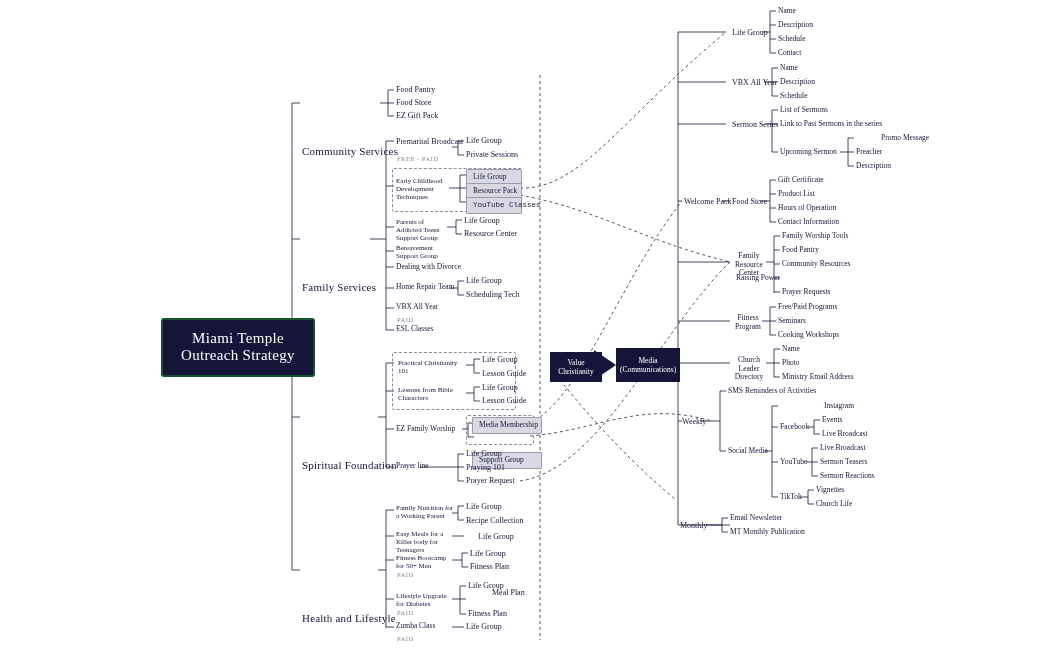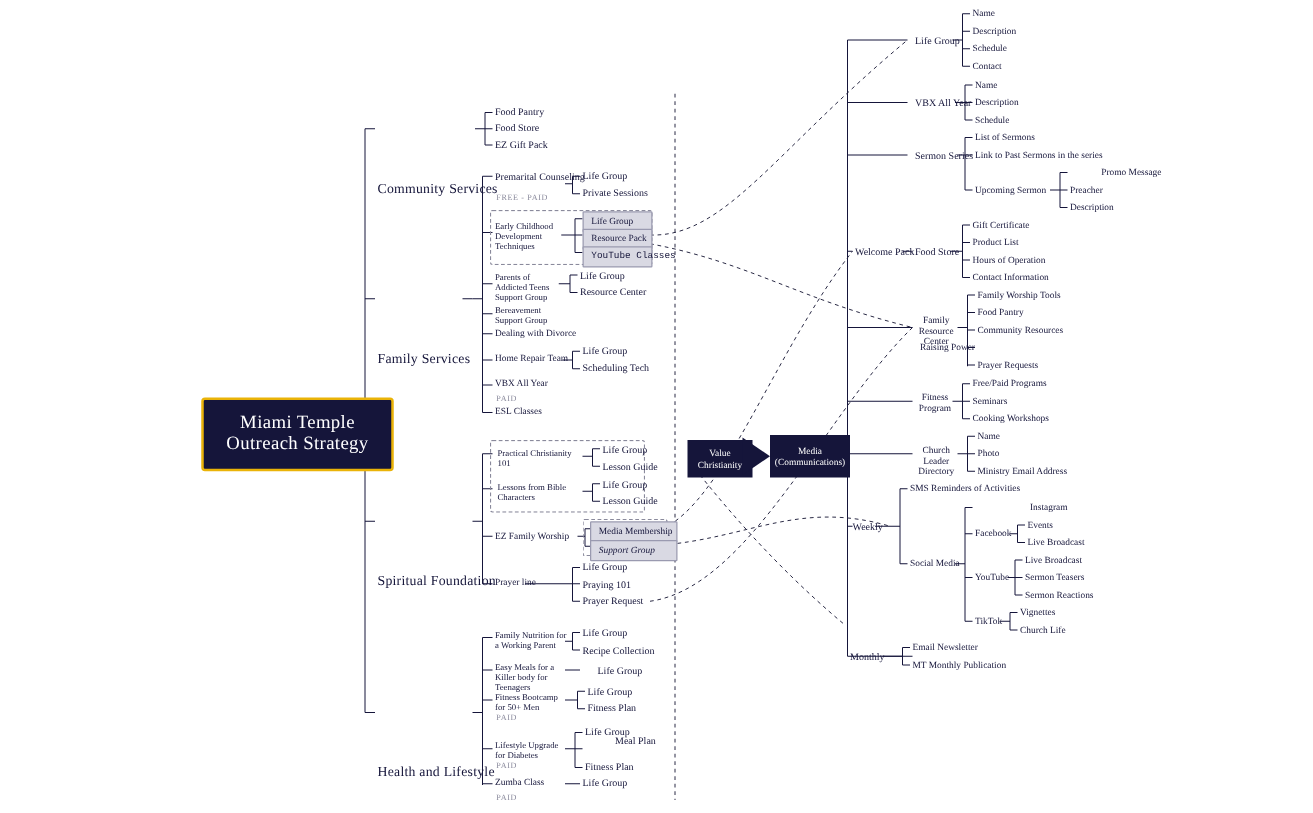--- a/index.html
+++ b/index.html
@@ -17,21 +17,21 @@
     position:absolute;
     font-size:9px;
     line-height:1.15;
     color:#15153a;
     white-space:nowrap;
   }
   .node.wrap{white-space:normal;}
   .root{
     background:#15153a;
     color:#ffffff;
-    border:2px solid #eab308;
+    border:2px solid #14532d;
     border-radius:3px;
     text-align:center;
     font-size:15px;
     padding:10px 14px;
     white-space:normal;
     letter-spacing:.3px;
   }
   .lvl1{font-size:11px;letter-spacing:.2px;margin-top:48px;}
   .boxed{
     background:#d9d9e3;
@@ -299,21 +299,21 @@
 
   <div class="node lvl1" style="left:302px;top:97px;">Community Services</div>
   <div class="node lvl1" style="left:302px;top:233px;">Family Services</div>
   <div class="node lvl1" style="left:302px;top:411px;">Spiritual Foundation</div>
   <div class="node lvl1" style="left:302px;top:564px;">Health and Lifestyle</div>
 
   <div class="node sub" style="left:396px;top:85px;">Food Pantry</div>
   <div class="node sub" style="left:396px;top:98px;">Food Store</div>
   <div class="node sub" style="left:396px;top:111px;">EZ Gift Pack</div>
 
-  <div class="node sub" style="left:396px;top:137px;">Premarital Counseling</div>
+  <div class="node sub" style="left:396px;top:137px;">Premarital Broadcast</div>
   <div class="node paid" style="left:397px;top:155px;">FREE - PAID</div>
   <div class="node sub" style="left:466px;top:136px;">Life Group</div>
   <div class="node sub" style="left:466px;top:150px;">Private Sessions</div>
 
   <div class="node sub wrap" style="left:396px;top:177px;width:52px;font-size:7px;">Early Childhood Development Techniques</div>
   <div class="node sub boxed" style="left:466px;top:169px;width:42px;font-size:7.5px;">Life Group</div>
   <div class="node sub boxed" style="left:466px;top:183px;width:42px;font-size:7.5px;">Resource Pack</div>
   <div class="node sub boxed" style="left:466px;top:197px;width:42px;font-size:7.5px;font-family:Liberation Mono, monospace;">YouTube Classes</div>
 
   <div class="node sub wrap" style="left:396px;top:218px;width:50px;font-size:7px;">Parents of Addicted Teens Support Group</div>
@@ -334,21 +334,21 @@
   <div class="node sub wrap" style="left:398px;top:359px;width:60px;font-size:7px;">Practical Christianity 101</div>
   <div class="node sub" style="left:482px;top:355px;">Life Group</div>
   <div class="node sub" style="left:482px;top:369px;">Lesson Guide</div>
 
   <div class="node sub wrap" style="left:398px;top:386px;width:60px;font-size:7px;">Lessons from Bible Characters</div>
   <div class="node sub" style="left:482px;top:383px;">Life Group</div>
   <div class="node sub" style="left:482px;top:396px;">Lesson Guide</div>
 
   <div class="node sub" style="left:396px;top:425px;font-size:7.5px;">EZ Family Worship</div>
   <div class="node sub boxed" style="left:472px;top:417px;width:56px;font-size:7.5px;">Media Membership</div>
-  <div class="node sub boxed" style="left:472px;top:432px;width:56px;font-size:7.5px;font-style:italic;">Support Group</div>
+  <div class="node sub boxed" style="left:472px;top:452px;width:56px;font-size:7.5px;">Support Group</div>
 
   <div class="node sub" style="left:396px;top:462px;font-size:7.5px;">Prayer line</div>
   <div class="node sub" style="left:466px;top:449px;">Life Group</div>
   <div class="node sub" style="left:466px;top:463px;">Praying 101</div>
   <div class="node sub" style="left:466px;top:476px;">Prayer Request</div>
 
   <div class="node sub wrap" style="left:396px;top:504px;width:58px;font-size:7px;">Family Nutrition for a Working Parent</div>
   <div class="node sub" style="left:466px;top:502px;">Life Group</div>
   <div class="node sub" style="left:466px;top:516px;">Recipe Collection</div>
 

